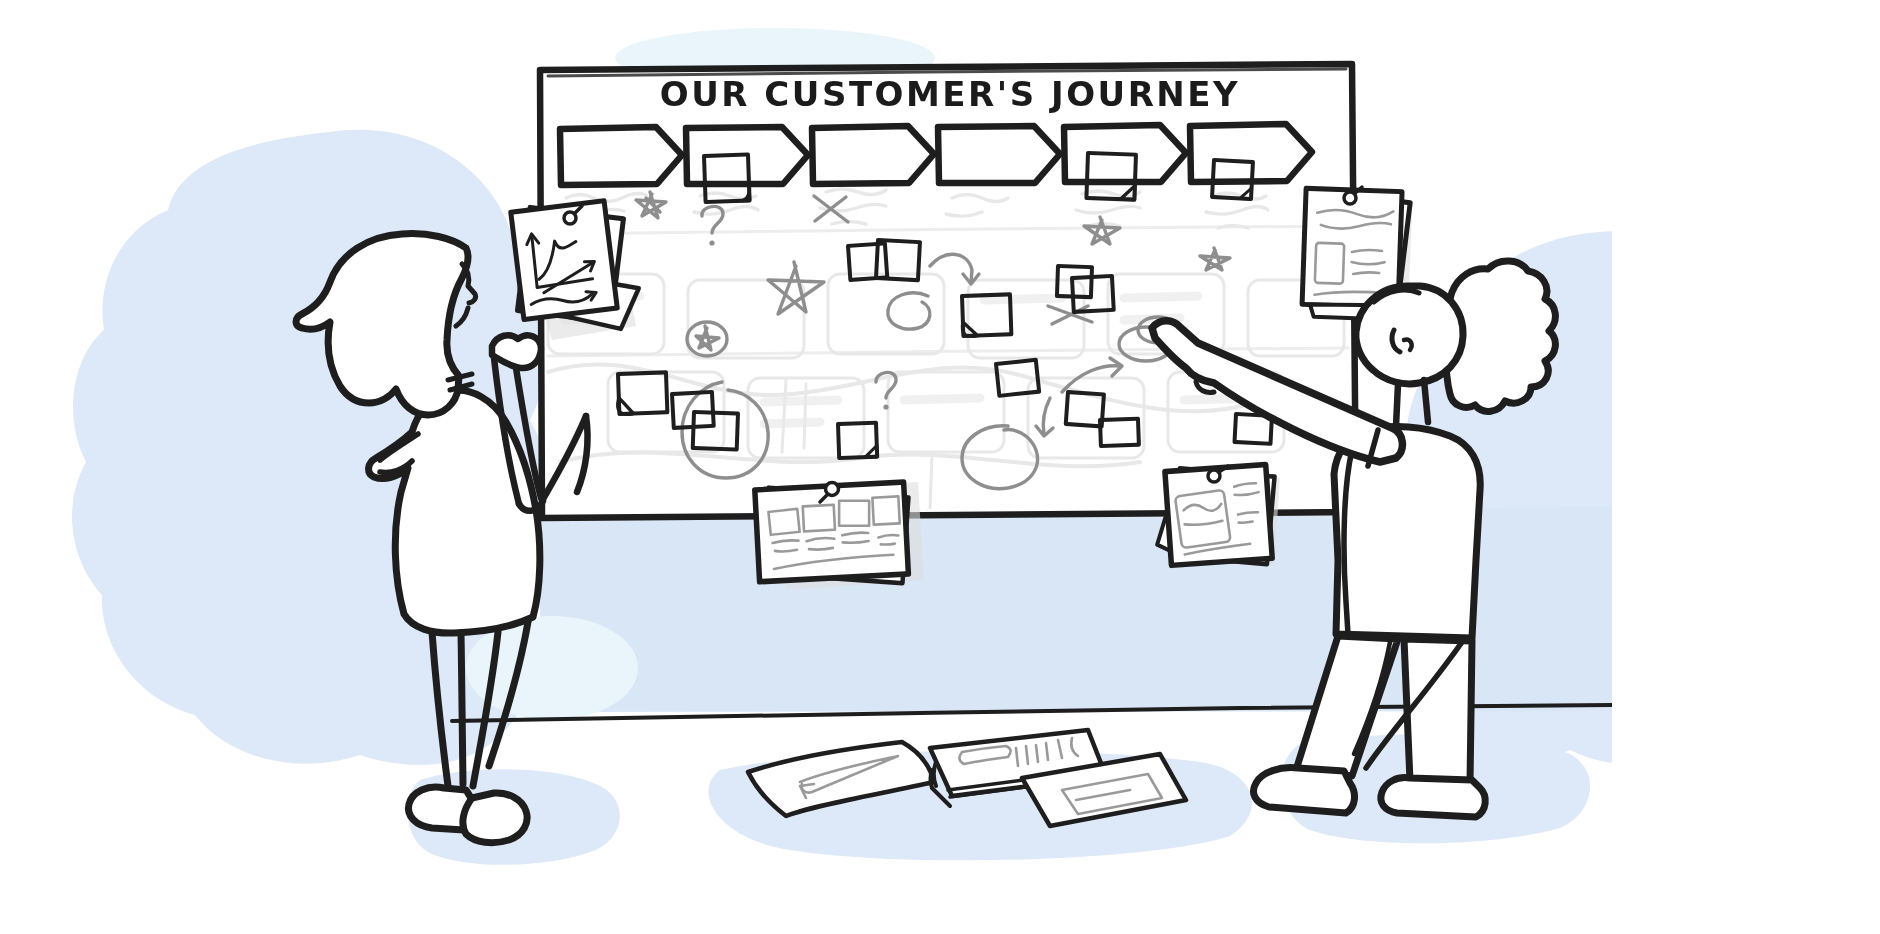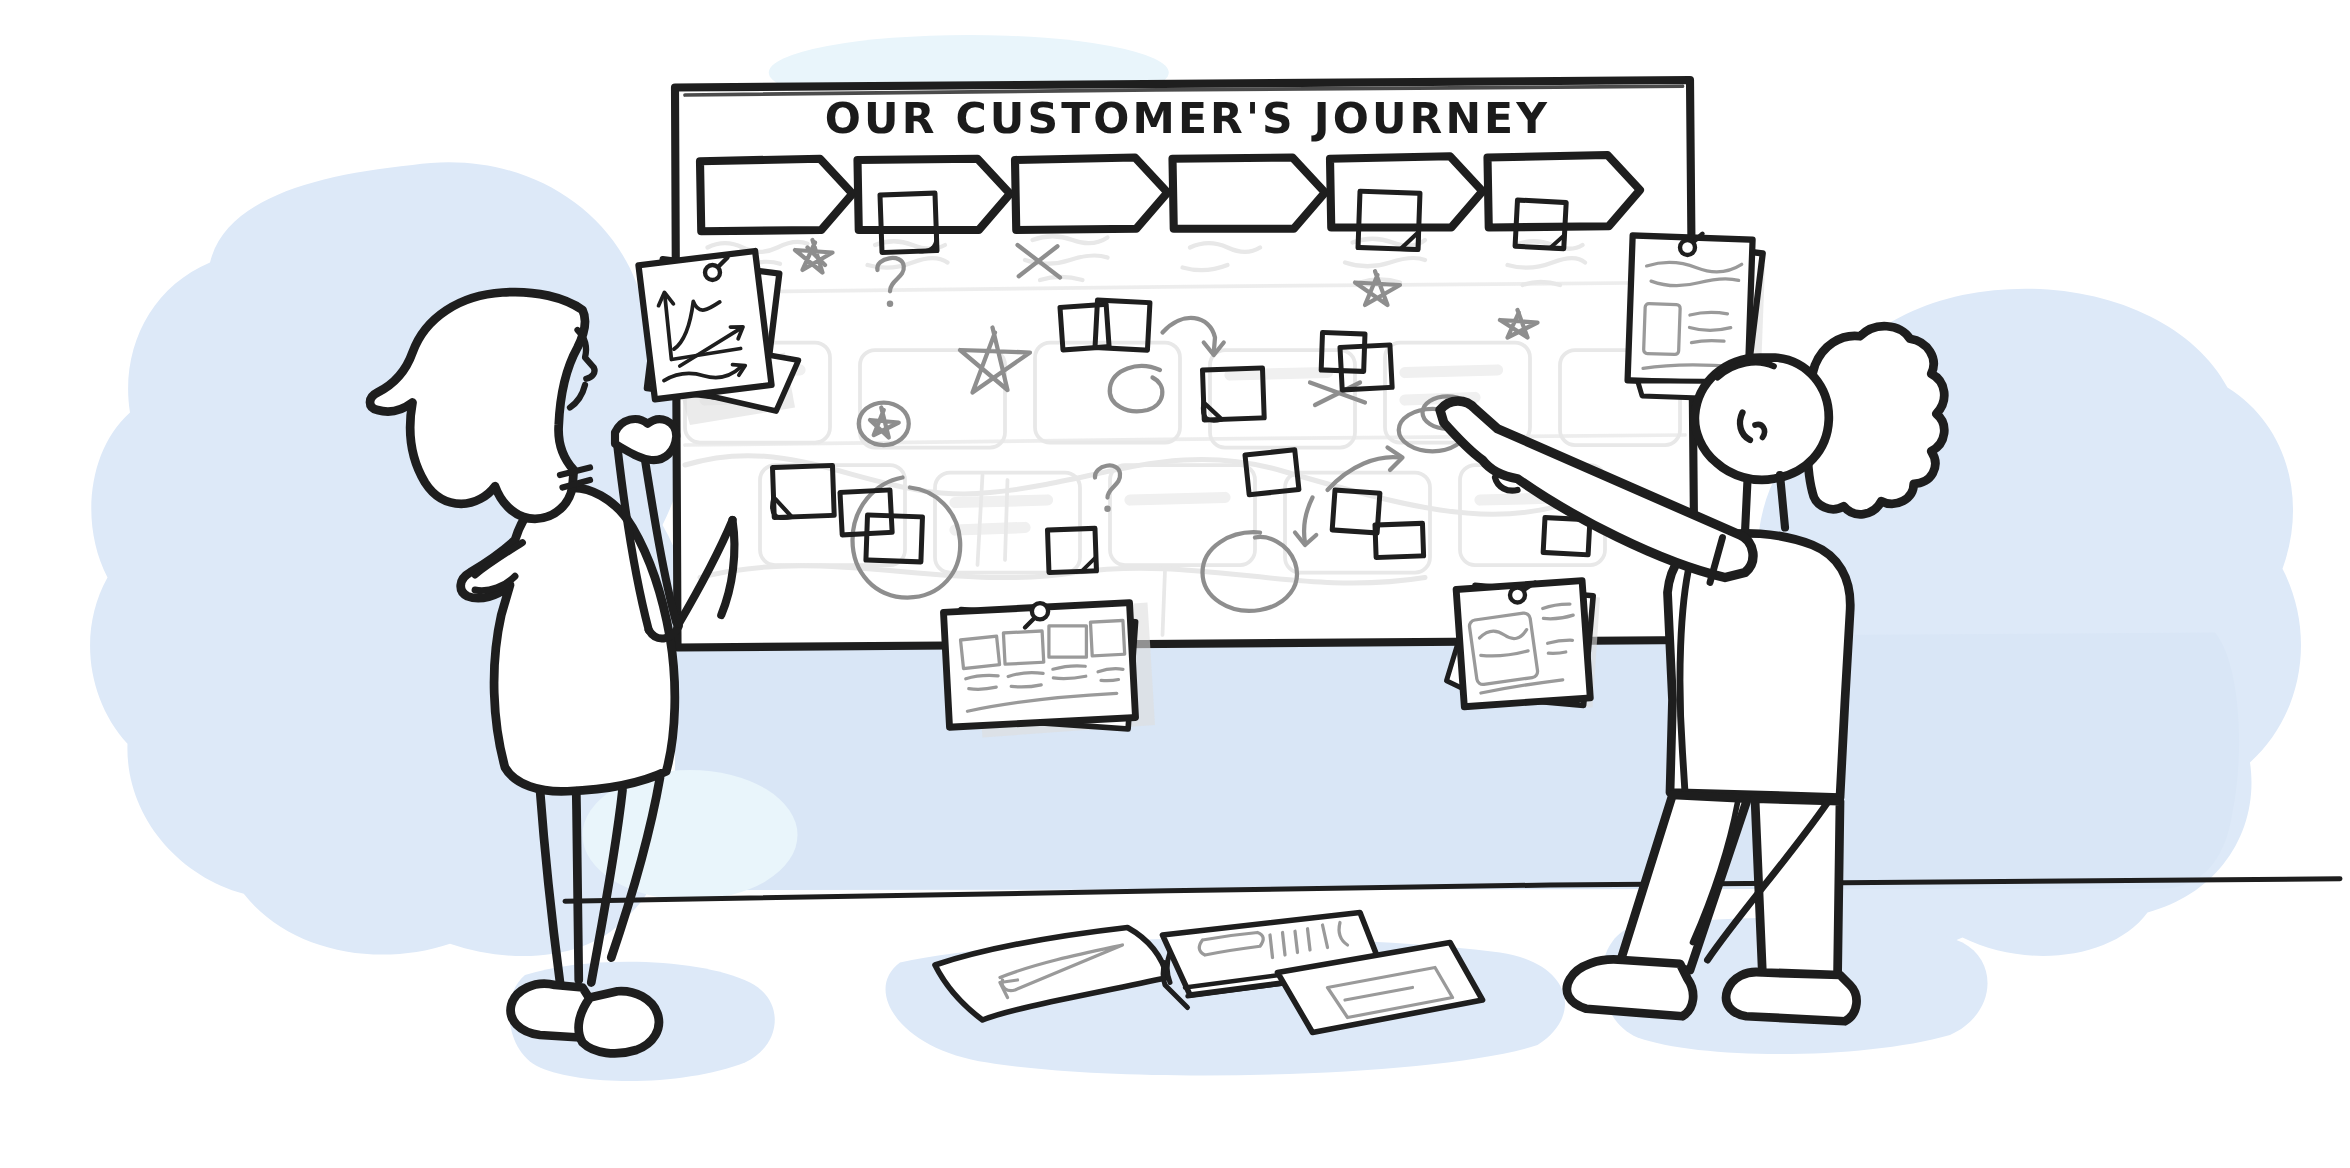--- a/index.html
+++ b/index.html
@@ -11,21 +11,21 @@
     --blob:#dde9f8;
     --blob-cyan:#e9f5fb;
     --band:#d9e6f6;
     --doodle:#8e8e8e;
     --ghost:#e8e8e8;
     --ghost-fill:#f7f7f7;
     --floorline:#6a6a6a;
     --shadow:#dedede;
   }
   html,body{margin:0;padding:0;background:#ffffff;}
-  .stage{width:1880px;height:934px;position:relative;overflow:hidden;background:#fff;
+  .stage{width:1612px;height:934px;position:relative;overflow:hidden;background:#fff;
          font-family:"DejaVu Sans", "Liberation Sans", sans-serif;}
   svg{display:block}
   .ink{stroke:var(--ink);stroke-linecap:round;stroke-linejoin:round;fill:none}
   .white{fill:#ffffff}
   .doodle{stroke:var(--doodle);stroke-width:3.4;fill:none;stroke-linecap:round;stroke-linejoin:round}
   .ghost{stroke:var(--ghost);fill:none;stroke-linecap:round}
   .ghostbar{stroke:#f0f0f0;stroke-width:9;stroke-linecap:round}
   .gray-sketch{stroke:#9a9a9a;stroke-width:2.6;fill:none;stroke-linecap:round;stroke-linejoin:round}
   .title-text{font-weight:bold;font-size:34px;letter-spacing:2.5px;fill:#1b1b1b}
 </style>

